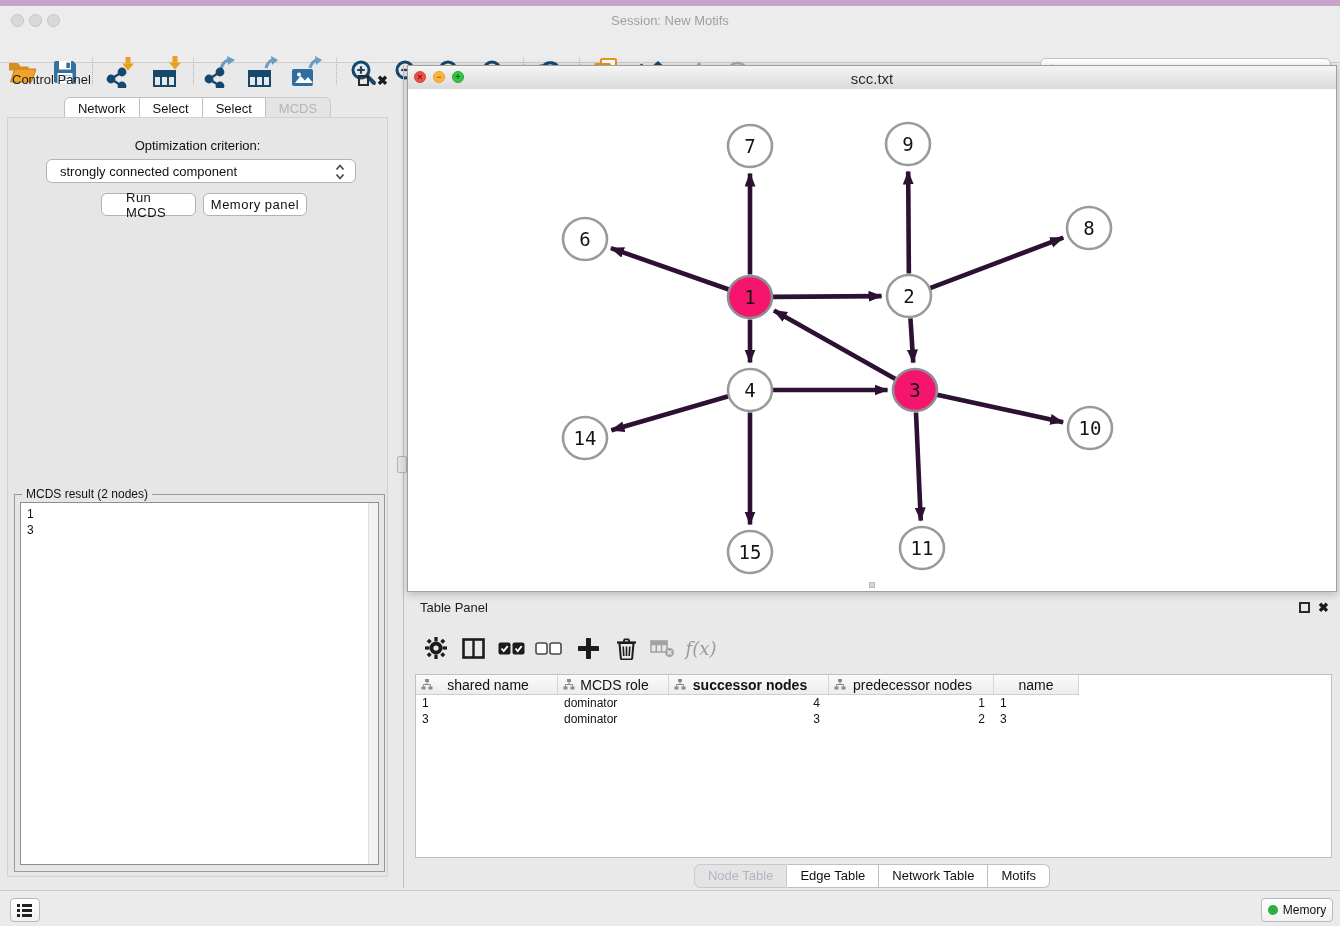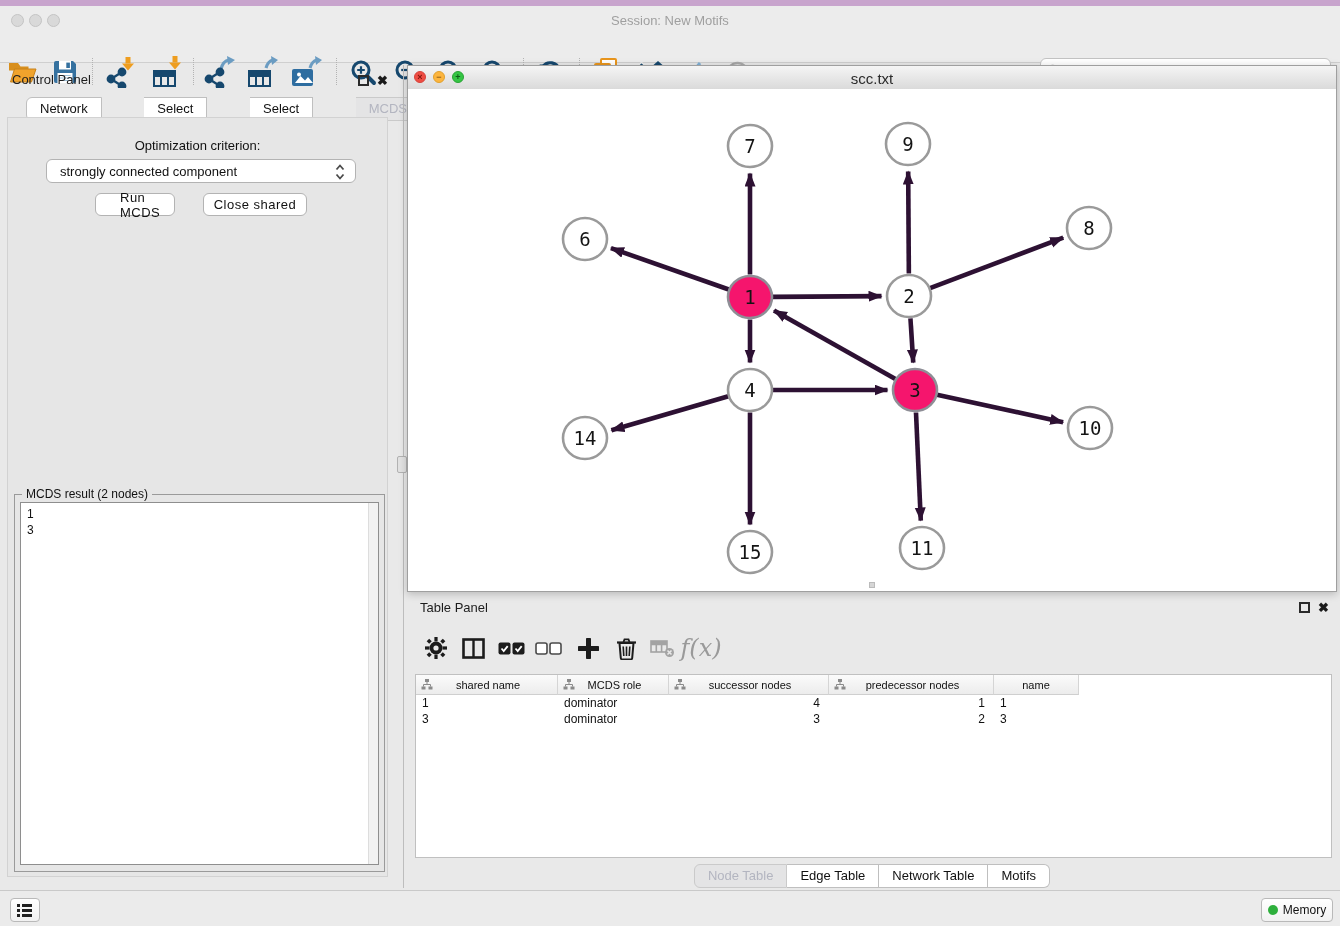--- a/index.html
+++ b/index.html
@@ -16,27 +16,27 @@
   #searchbox input{border:none;outline:none;flex:1;font-size:13px;background:transparent;margin-left:4px;}
   
   #cp-title{position:absolute;left:12px;top:72px;font-size:13px;color:#1d1d1d;}
   .panel-ctrl{position:absolute;top:73px;font-size:13px;color:#1a1a1a;}
   #cp-float{left:358px;width:11px;height:11px;border:2px solid #2a2a2a;box-sizing:border-box;top:75px;}
   #cp-close{left:377px;font-weight:bold;}
   .tab{background:#fff;border:1px solid #bfbfbf;border-left:none;padding:3px 13px 4px;font-size:13px;color:#111;white-space:nowrap;cursor:default;}
   .tab:first-child{border-left:1px solid #bfbfbf;border-radius:6px 0 0 6px;}
   .tab:last-child{border-radius:0 6px 6px 0;}
   .tab.active{background:#e4e4e5;color:#b3b5c0;border-color:#cacaca;}
-  #cp-tabs{position:absolute;left:0;top:97px;width:395px;display:flex;justify-content:space-between;padding-left:26px;}
+  #cp-tabs{position:absolute;left:0;top:97px;width:395px;display:flex;justify-content:center;}
   #cp-body{position:absolute;left:7px;top:117px;width:381px;height:760px;background:#e6e6e6;border:1px solid #d2d2d2;box-sizing:border-box;}
   #opt-label{position:absolute;left:0;top:20px;width:100%;text-align:center;font-size:13px;color:#111;}
   #criterion{position:absolute;left:38px;top:41px;width:310px;height:24px;background:#fff;border:1px solid #b3b3b3;border-radius:6px;box-sizing:border-box;display:flex;align-items:center;font-size:13px;color:#111;padding-left:13px;}
   #criterion .chev{position:absolute;right:8px;top:3px;}
   .btn{position:absolute;height:23px;background:#fff;border:1px solid #b3b3b3;border-radius:6px;box-sizing:border-box;font-size:13px;color:#111;display:flex;align-items:center;justify-content:center;letter-spacing:.5px;}
-  #run-btn{left:87px;top:75px;width:80px;padding-left:24px;}
+  #run-btn{left:93px;top:75px;width:95px;padding-left:24px;}
   #closep-btn{left:195px;top:75px;width:104px;}
   #mcds-group{position:absolute;left:6px;top:376px;width:371px;height:378px;border:1px solid #9a9a9a;box-sizing:border-box;}
   #mcds-legend{position:absolute;left:7px;top:-8px;background:#e6e6e6;padding:0 4px;font-size:12px;color:#111;}
   #mcds-text{position:absolute;left:5px;top:7px;right:5px;bottom:6px;background:#fff;border:1px solid #8e8e8e;overflow:hidden;}
   #mcds-lines{padding:3px 6px;font-size:12px;line-height:16px;color:#111;}
   #mcds-scroll{position:absolute;right:0;top:0;bottom:0;width:9px;background:#f2f2f2;border-left:1px solid #ddd;}
   
   #vsplit{position:absolute;left:403px;top:65px;width:1px;height:823px;background:#bdbdbd;}
   #vsplit-handle{position:absolute;left:397px;top:456px;width:10px;height:17px;background:#e2e2e2;border:1px solid #b2b2b2;border-radius:2px;box-sizing:border-box;}
   
@@ -44,24 +44,24 @@
   #netwin-titlebar{position:absolute;left:0;top:0;right:0;height:23px;background:linear-gradient(#f5f5f5,#dadada);border-bottom:1px solid #a5a5a5;}
   #netwin-title{position:absolute;left:0;top:4px;width:100%;text-align:center;font-size:15px;color:#2b2b2b;}
   .nw-light{position:absolute;top:5px;width:12px;height:12px;border-radius:50%;box-sizing:border-box;font-size:9px;font-weight:bold;line-height:11px;text-align:center;}
   #graph-wrap{position:absolute;left:0;top:23px;width:928px;height:502px;background:#fff;}
   #net-resize{position:absolute;left:461px;bottom:3px;width:6px;height:6px;background:#d6d6d6;border:1px solid #bbb;box-sizing:border-box;}
   
   #tp-title{position:absolute;left:420px;top:600px;font-size:13px;color:#1d1d1d;}
   #tp-float{position:absolute;left:1299px;top:602px;width:11px;height:11px;border:2px solid #2a2a2a;box-sizing:border-box;}
   #tp-close{position:absolute;left:1318px;top:600px;font-size:13px;font-weight:bold;color:#1a1a1a;}
   .tpi{position:absolute;top:630px;width:36px;height:36px;display:flex;align-items:center;justify-content:center;}
-  #fx-label{font-family:"DejaVu Serif",serif;font-style:italic;font-size:24px;color:#9a9a9a;}
+  #fx-label{font-family:"DejaVu Serif",serif;font-style:italic;font-size:18px;color:#9a9a9a;}
   #tbl{position:absolute;left:415px;top:674px;width:917px;height:184px;background:#fff;border:1px solid #c0c0c0;box-sizing:border-box;}
   #tbl-head{display:flex;height:20px;}
-  .th{background:linear-gradient(#fbfbfb,#ececec);border-right:1px solid #d5d5d5;border-bottom:1px solid #cfcfcf;box-sizing:border-box;display:flex;align-items:center;font-size:11px;color:#111;position:relative;}
+  .th{background:linear-gradient(#fbfbfb,#ececec);border-right:1px solid #d5d5d5;border-bottom:1px solid #cfcfcf;box-sizing:border-box;display:flex;align-items:center;font-size:14px;color:#111;position:relative;}
   .th .hicon{margin-left:5px;}
   .th .hlabel{flex:1;text-align:center;padding-right:14px;}
   .th.no-icon .hlabel{padding:0;}
   .tr{display:flex;height:16px;align-items:center;}
   .td{font-size:12px;color:#111;box-sizing:border-box;white-space:nowrap;overflow:hidden;}
   .td.left{text-align:left;padding-left:6px;}
   .td.right{text-align:right;padding-right:9px;}
   #tp-tabs{position:absolute;left:407px;top:864px;width:930px;display:flex;justify-content:center;}
   
   #statusbar{position:absolute;left:0;top:890px;width:1340px;height:36px;background:#ebebeb;border-top:1px solid #c9c9c9;box-sizing:border-box;}
@@ -255,21 +255,21 @@
     <div id="opt-label">Optimization criterion:</div>
     <div id="criterion">
       <span>strongly connected component</span>
       <span class="chev">
         <svg width="14" height="18" viewBox="0 0 14 18">
             <path d="M3.5 6.5 l3.5-4 3.5 4 M3.5 11.5 l3.5 4 3.5-4" fill="none" stroke="#4a4a4a" stroke-width="1.8"></path>
           </svg>
       </span>
     </div>
     <div id="run-btn" class="btn">Run MCDS</div>
-    <div id="closep-btn" class="btn">Close shared</div>
+    <div id="closep-btn" class="btn">Memory panel</div>
     <div id="mcds-group">
       <div id="mcds-legend">MCDS result (2 nodes)</div>
       <div id="mcds-text">
         <div id="mcds-lines">
             <div>1</div>
             <div>3</div>
           </div>
         <div id="mcds-scroll"></div>
       </div>
     </div>
@@ -445,21 +445,21 @@
           <svg class="hicon" width="12" height="11" viewBox="0 0 12 11">
             <g fill="#8a8a8a">
               <rect x="4" y="0" width="4" height="3"></rect>
               <rect x="0.5" y="7.5" width="4" height="3"></rect>
               <rect x="7.5" y="7.5" width="4" height="3"></rect>
             </g>
             <path d="M6 3 v2.5 M2.5 7.5 V5.5 h7 v2" stroke="#8a8a8a" fill="none" stroke-width="1"></path>
           </svg>
           <span class="hlabel">MCDS role</span>
         </div>
-        <div class="th" style="width: 160px;">
+        <div class="th" style="width: 160px; font-weight: bold;">
           <svg class="hicon" width="12" height="11" viewBox="0 0 12 11">
             <g fill="#8a8a8a">
               <rect x="4" y="0" width="4" height="3"></rect>
               <rect x="0.5" y="7.5" width="4" height="3"></rect>
               <rect x="7.5" y="7.5" width="4" height="3"></rect>
             </g>
             <path d="M6 3 v2.5 M2.5 7.5 V5.5 h7 v2" stroke="#8a8a8a" fill="none" stroke-width="1"></path>
           </svg>
           <span class="hlabel">successor nodes</span>
         </div>

